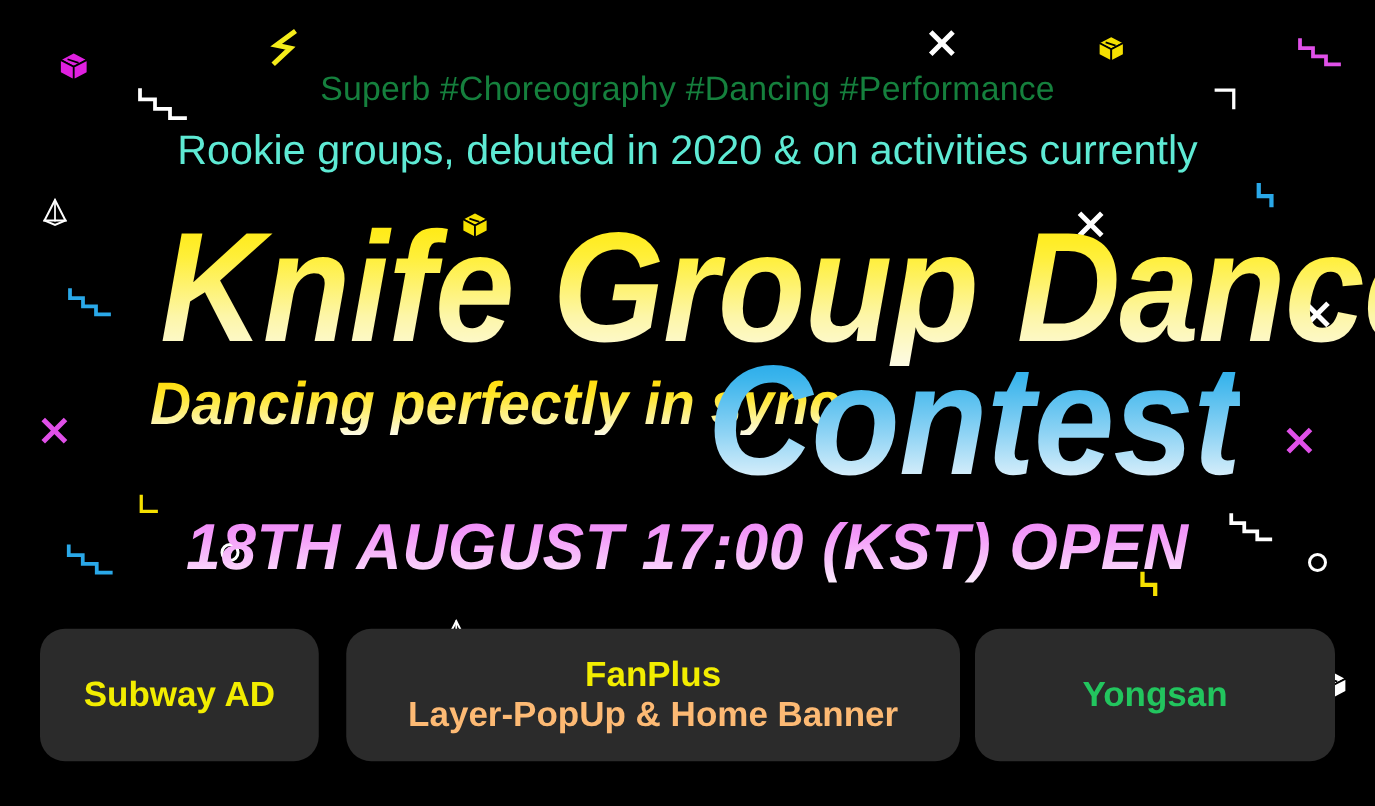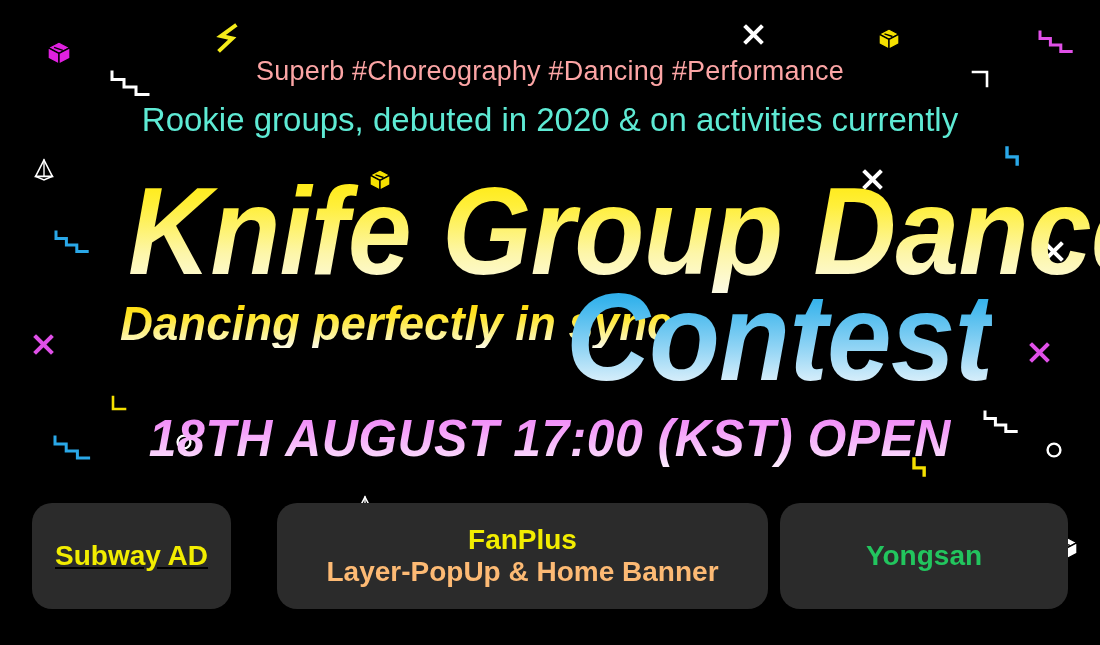--- a/index.html
+++ b/index.html
@@ -19,21 +19,21 @@
   .deco{position:absolute;pointer-events:none;}
   .deco svg{display:block;overflow:visible;}
 
   
   .tagline{
     position:absolute;left:0;right:0;top:56px;
     text-align:center;
     font-size:27px;
     font-weight:400;
     letter-spacing:.2px;
-    color:#fca5a5;
+    color:#15803d;
     white-space:nowrap;
   }
   .subline{
     position:absolute;left:0;right:0;top:101px;
     text-align:center;
     font-size:33px;
     font-weight:400;
     color:#5eead4;
     white-space:nowrap;
   }
@@ -112,21 +112,21 @@
     align-items:center;justify-content:center;
     box-sizing:border-box;
   }
   .card .line{
     color:#f2ed00;
     font-weight:700;
     font-size:28px;
     line-height:1.16;
     white-space:nowrap;
   }
-  #card-0{left:32px;width:199px;text-decoration:underline;}
+  #card-0{left:32px;width:223px;}
   #card-1{left:277px;width:491px;}
   #card-2{left:780px;width:288px;}
 </style>
 </head>
 <body>
 
 <div id="poster">
 
   <div id="deco-layer">
       <div class="deco" style="left: 48px; top: 42px;">

